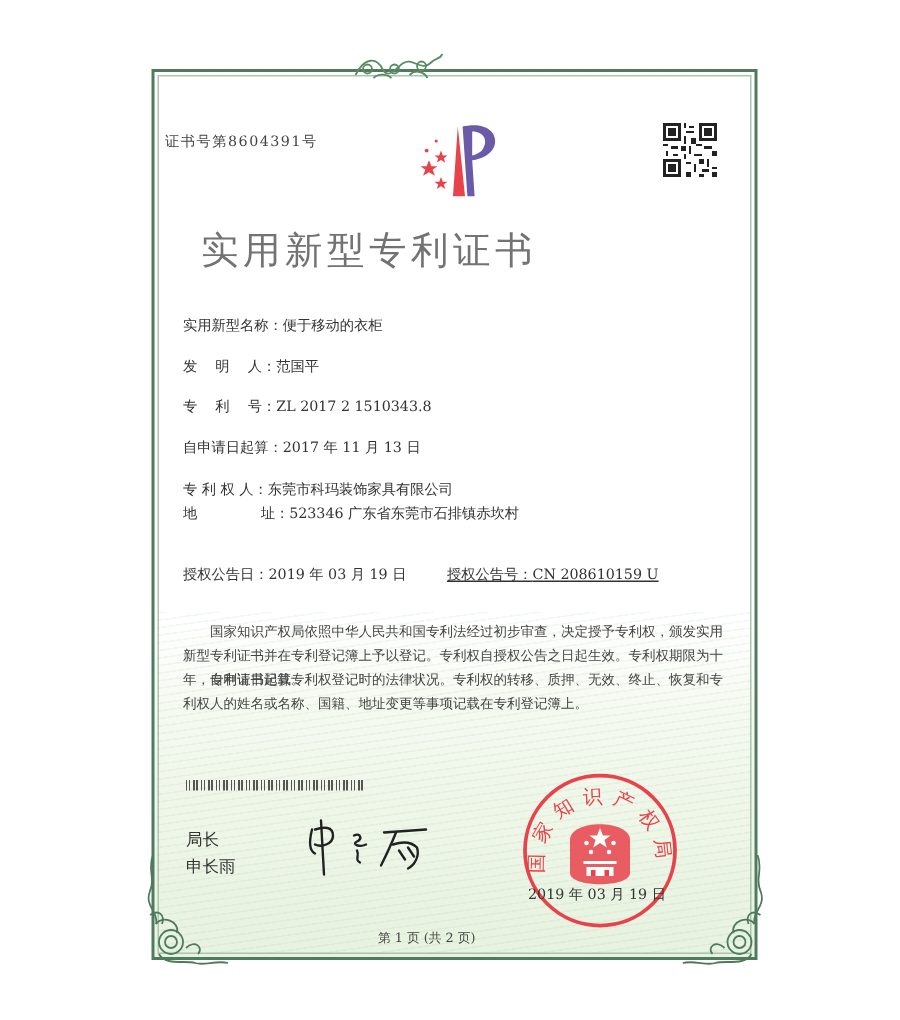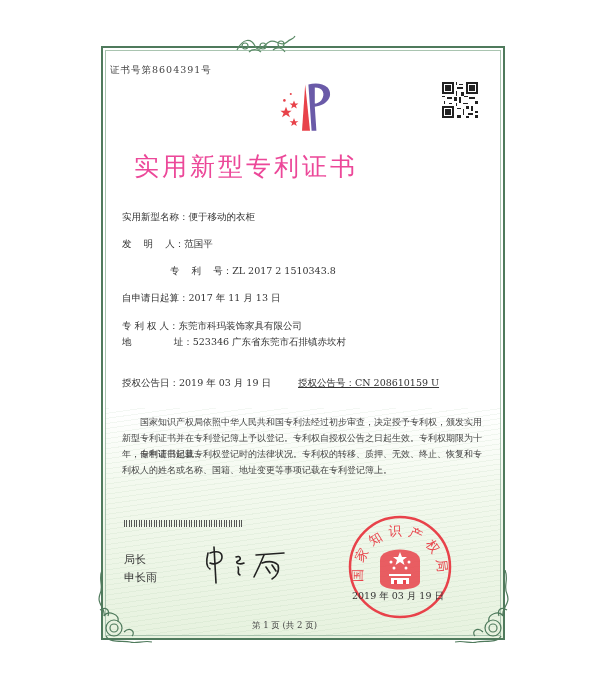--- a/index.html
+++ b/index.html
@@ -14,27 +14,27 @@
     outline:1px solid #a9c4b0; outline-offset:-5px;
     background: linear-gradient(to bottom, #ffffff 0%, #ffffff 62%, #f3f9ee 74%, #e7f2df 100%);
   }
   .waves {
     position:absolute; left:2px; right:2px; top:360px; bottom:2px;
     background-image: repeating-linear-gradient(172deg, rgba(140,180,140,0.10) 0 1px, transparent 1px 5px);
     pointer-events:none;
   }
   .ornament { position:absolute; }
   .cert-no {
-    position:absolute; left:110px; top:64px; font-size:9.5px; letter-spacing:1px; color:#444;
+    position:absolute; left:110px; top:88px; font-size:9.5px; letter-spacing:1px; color:#444;
   }
   .logo { position:absolute; left:266px; top:78px; width:72px; height:64px; }
   .qr { position:absolute; left:442px; top:82px; width:36px; height:36px; }
   .title {
     position:absolute; left:0; width:492px; top:150px; text-align:center;
-    font-family:"DejaVu Sans", sans-serif; font-size:25px; letter-spacing:3px; color:#ec4899;
+    font-family:"DejaVu Sans", sans-serif; font-size:25px; letter-spacing:3px; color:#737373;
   }
   .field { position:absolute; left:122px; font-size:9.5px; color:#333; white-space:nowrap; }
   .field .lbl { display:inline-block; }
   .para {
     position:absolute; left:122px; width:368px; font-size:9px; line-height:16px; color:#444;
     text-indent:2em; margin:0;
   }
   .barcode {
     position:absolute; left:124px; top:520px; width:118px; height:7px;
     background: repeating-linear-gradient(90deg, #555 0 1px, transparent 1px 2px, #555 2px 3px, transparent 3px 5px);
@@ -135,21 +135,21 @@
 
 <div class="title">实用新型专利证书</div>
 
 <div class="field" style="top:211px;">
   <span class="lbl">实用新型名称：</span><span>便于移动的衣柜</span>
 </div>
 <div class="field" style="top:238px;">
   <span class="lbl" style="white-space:pre;">发    明    人：</span><span>范国平</span>
 </div>
 <div class="field" style="top:265px;">
-  <span class="lbl" style="white-space:pre;margin-left:48px;">专    利    号：</span><span>ZL 2017 2 1510343.8</span>
+  <span class="lbl" style="white-space:pre;">专    利    号：</span><span>ZL 2017 2 1510343.8</span>
 </div>
 <div class="field" style="top:292px;">
   <span class="lbl">自申请日起算：</span><span>2017 年 11 月 13 日</span>
 </div>
 <div class="field" style="top:320px;">
   <span class="lbl">专 利 权 人：</span><span>东莞市科玛装饰家具有限公司</span>
 </div>
 <div class="field" style="top:336px;">
   <span class="lbl" style="white-space:pre;">地              址：</span><span>523346 广东省东莞市石排镇赤坎村</span>
 </div>

